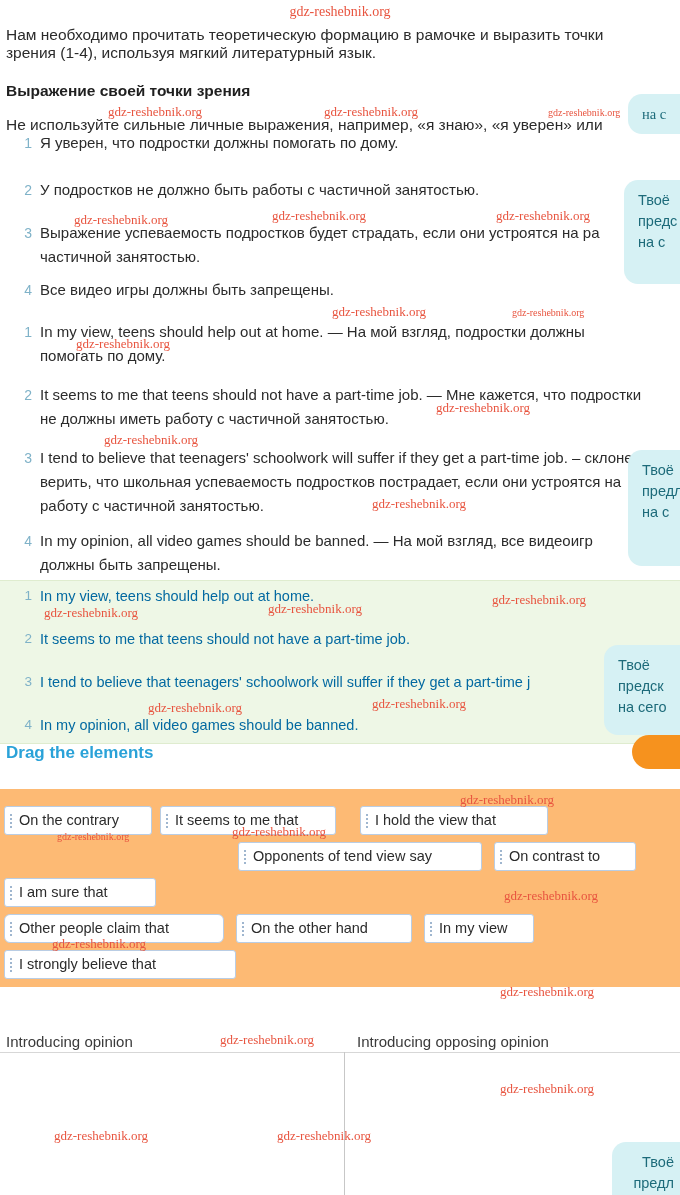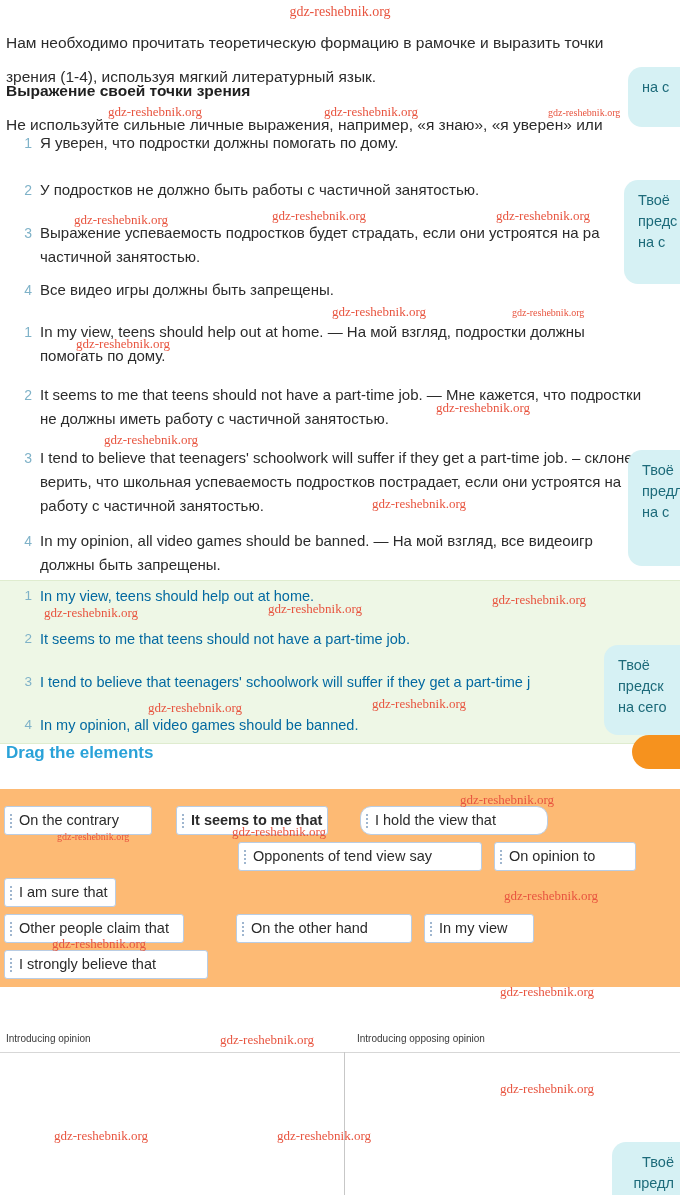--- a/index.html
+++ b/index.html
@@ -36,21 +36,21 @@
     font-family: "Liberation Serif", serif;
     font-size: 14px;
   }
 
   .intro {
     position: absolute;
     top: 26px;
     left: 6px;
     width: 640px;
     font-size: 15.5px;
-    line-height: 34px;
+    line-height: 18px;
     color: #2b2b2b;
   }
 
   .section-title {
     position: absolute;
     top: 82px;
     left: 6px;
     font-size: 15.5px;
     font-weight: bold;
     color: #1f1f1f;
@@ -174,21 +174,21 @@
 
   .col-headers {
     position: absolute;
     left: 0;
     top: 1015px;
     width: 680px;
     height: 60px;
   }
   .col-head {
     position: absolute;
-    font-size: 10px;
+    font-size: 15px;
     color: #3a3a3a;
   }
   .col-divider {
     position: absolute;
     left: 344px;
     top: 1052px;
     width: 1px;
     height: 143px;
     background: #c7c7c7;
   }
@@ -276,44 +276,44 @@
 <div class="green-row" style="top:714px;">
   <span class="num">4</span>
   <span class="txt">In my opinion, all video games should be banned.</span>
 </div>
 
 <div class="drag-title">Drag the elements</div>
 <div class="orange-shape"></div>
 
 <div class="drag-panel">
   <div class="chip" style="left:4px;   top:17px;  width:148px;">On the contrary</div>
-  <div class="chip" style="left:176px; top:17px;  width:152px;font-weight:bold;">It seems to me that</div>
-  <div class="chip" style="left:360px; top:17px;  width:188px;border-radius:11px;">I hold the view that</div>
+  <div class="chip" style="left:160px; top:17px;  width:176px;">It seems to me that</div>
+  <div class="chip" style="left:360px; top:17px;  width:188px;">I hold the view that</div>
 
   <div class="chip" style="left:238px; top:53px;  width:244px;">Opponents of tend view say</div>
-  <div class="chip" style="left:494px; top:53px;  width:142px;">On opinion to</div>
-
-  <div class="chip" style="left:4px;   top:89px;  width:112px;">I am sure that</div>
-
-  <div class="chip" style="left:4px;   top:125px; width:180px;">Other people claim that</div>
+  <div class="chip" style="left:494px; top:53px;  width:142px;">On contrast to</div>
+
+  <div class="chip" style="left:4px;   top:89px;  width:152px;">I am sure that</div>
+
+  <div class="chip" style="left:4px;   top:125px; width:220px;border-radius:6px;">Other people claim that</div>
   <div class="chip" style="left:236px; top:125px; width:176px;">On the other hand</div>
   <div class="chip" style="left:424px; top:125px; width:110px;">In my view</div>
 
-  <div class="chip" style="left:4px;   top:161px; width:204px;">I strongly believe that</div>
+  <div class="chip" style="left:4px;   top:161px; width:232px;">I strongly believe that</div>
 </div>
 
 <div class="col-headers">
   <div class="col-head" style="left:6px;   top:18px;">Introducing opinion</div>
   <div class="col-head" style="left:357px; top:18px;">Introducing opposing opinion</div>
 </div>
 <div class="drop-area drop-left"></div>
 <div class="drop-area drop-right"></div>
 <div class="col-divider"></div>
 
-<div class="hint" style="top:67px;   height:60px;  width:52px;">на с</div>
+<div class="hint" style="top:94px;   height:40px;  width:52px;font-family:Liberation Serif, serif;">на с</div>
 <div class="hint" style="top:180px;  height:104px; width:56px;">Твоё предс на с</div>
 <div class="hint" style="top:450px;  height:116px; width:52px;">Твоё предл на с</div>
 <div class="hint" style="top:645px;  height:90px;  width:76px;">Твоё предск на сего</div>
 <div class="hint" style="top:1142px; height:105px; width:68px;text-align:right;">Твоё предл на се</div>
 
 <div class="wm" style="left: 108px; top: 104px; color: rgb(232, 84, 63);">gdz-reshebnik.org</div>
 <div class="wm" style="left: 324px; top: 104px; color: rgb(232, 84, 63);">gdz-reshebnik.org</div>
 <div class="wm small" style="left: 548px; top: 107px; color: rgb(232, 84, 63);">gdz-reshebnik.org</div>
 <div class="wm" style="left: 74px; top: 212px; color: rgb(232, 84, 63);">gdz-reshebnik.org</div>
 <div class="wm" style="left: 272px; top: 208px; color: rgb(232, 84, 63);">gdz-reshebnik.org</div>

